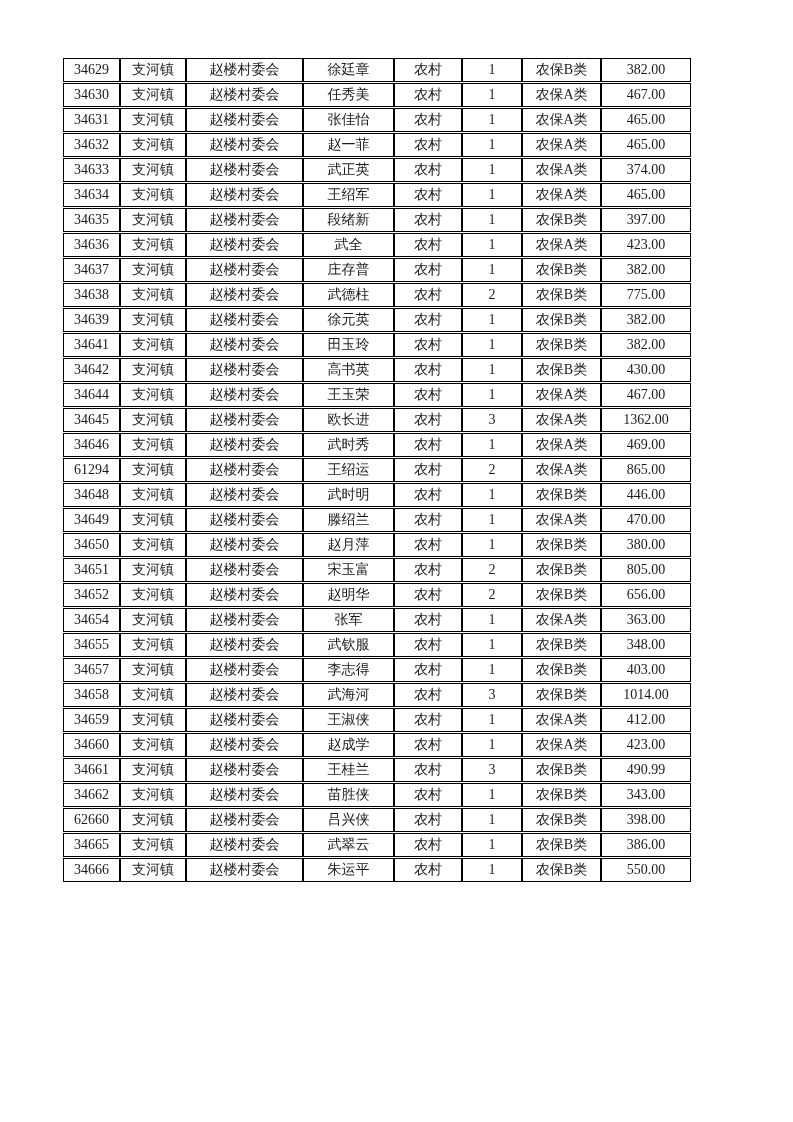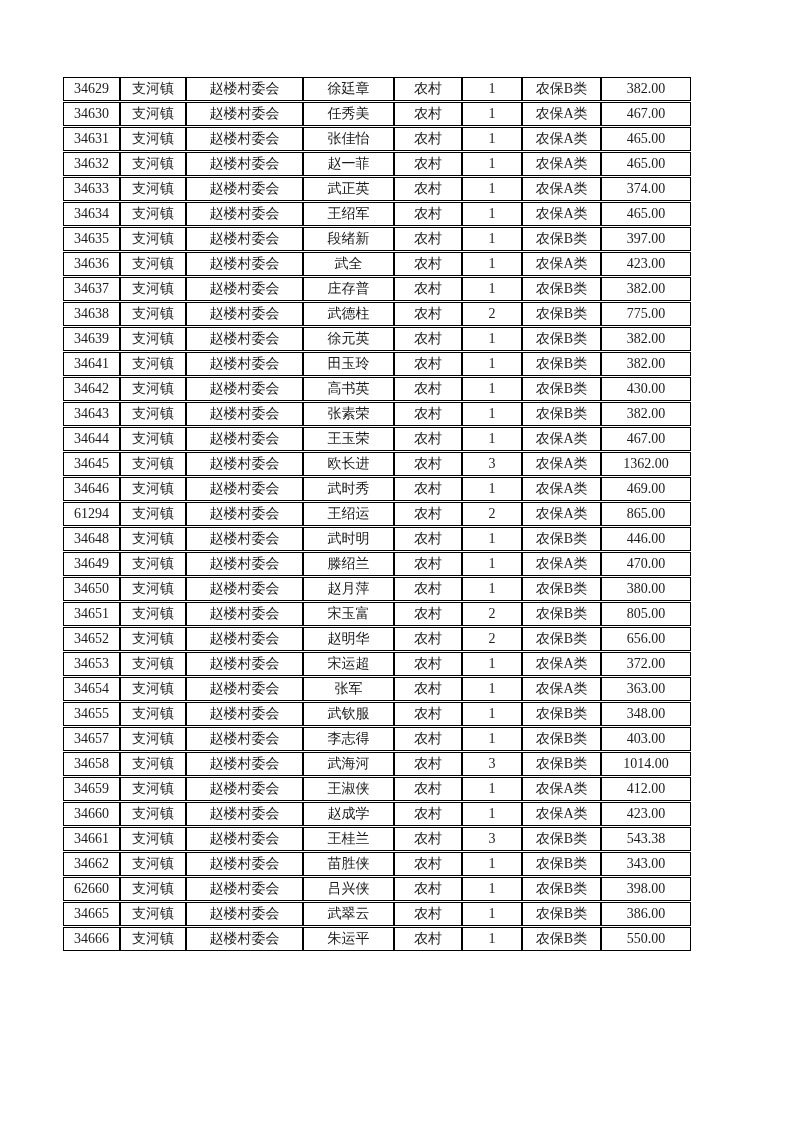--- a/index.html
+++ b/index.html
@@ -15,21 +15,21 @@
     color: #1a1a1a;
   }
   .page {
     position: absolute;
     inset: 0;
     background: #ffffff;
   }
   .table-wrap {
     position: absolute;
     left: 63px;
-    top: 76px;
+    top: 57px;
   }
   table.benefit-table {
     border-collapse: separate;
     border-spacing: 0 1px;
     table-layout: fixed;
     width: 628px;
   }
   table.benefit-table td {
     box-sizing: border-box;
     border: 1px solid #000000;
@@ -194,30 +194,20 @@
             <td>34642</td>
             <td>支河镇</td>
             <td>赵楼村委会</td>
             <td>高书英</td>
             <td>农村</td>
             <td>1</td>
             <td>农保B类</td>
             <td>430.00</td>
           </tr>
           <tr>
-            <td>34643</td>
-            <td>支河镇</td>
-            <td>赵楼村委会</td>
-            <td>张素荣</td>
-            <td>农村</td>
-            <td>1</td>
-            <td>农保B类</td>
-            <td>382.00</td>
-          </tr>
-          <tr>
             <td>34644</td>
             <td>支河镇</td>
             <td>赵楼村委会</td>
             <td>王玉荣</td>
             <td>农村</td>
             <td>1</td>
             <td>农保A类</td>
             <td>467.00</td>
           </tr>
           <tr>
@@ -294,30 +284,20 @@
             <td>34652</td>
             <td>支河镇</td>
             <td>赵楼村委会</td>
             <td>赵明华</td>
             <td>农村</td>
             <td>2</td>
             <td>农保B类</td>
             <td>656.00</td>
           </tr>
           <tr>
-            <td>34653</td>
-            <td>支河镇</td>
-            <td>赵楼村委会</td>
-            <td>宋运超</td>
-            <td>农村</td>
-            <td>1</td>
-            <td>农保A类</td>
-            <td>372.00</td>
-          </tr>
-          <tr>
             <td>34654</td>
             <td>支河镇</td>
             <td>赵楼村委会</td>
             <td>张军</td>
             <td>农村</td>
             <td>1</td>
             <td>农保A类</td>
             <td>363.00</td>
           </tr>
           <tr>
@@ -371,21 +351,21 @@
             <td>423.00</td>
           </tr>
           <tr>
             <td>34661</td>
             <td>支河镇</td>
             <td>赵楼村委会</td>
             <td>王桂兰</td>
             <td>农村</td>
             <td>3</td>
             <td>农保B类</td>
-            <td>543.38</td>
+            <td>490.99</td>
           </tr>
           <tr>
             <td>34662</td>
             <td>支河镇</td>
             <td>赵楼村委会</td>
             <td>苗胜侠</td>
             <td>农村</td>
             <td>1</td>
             <td>农保B类</td>
             <td>343.00</td>

